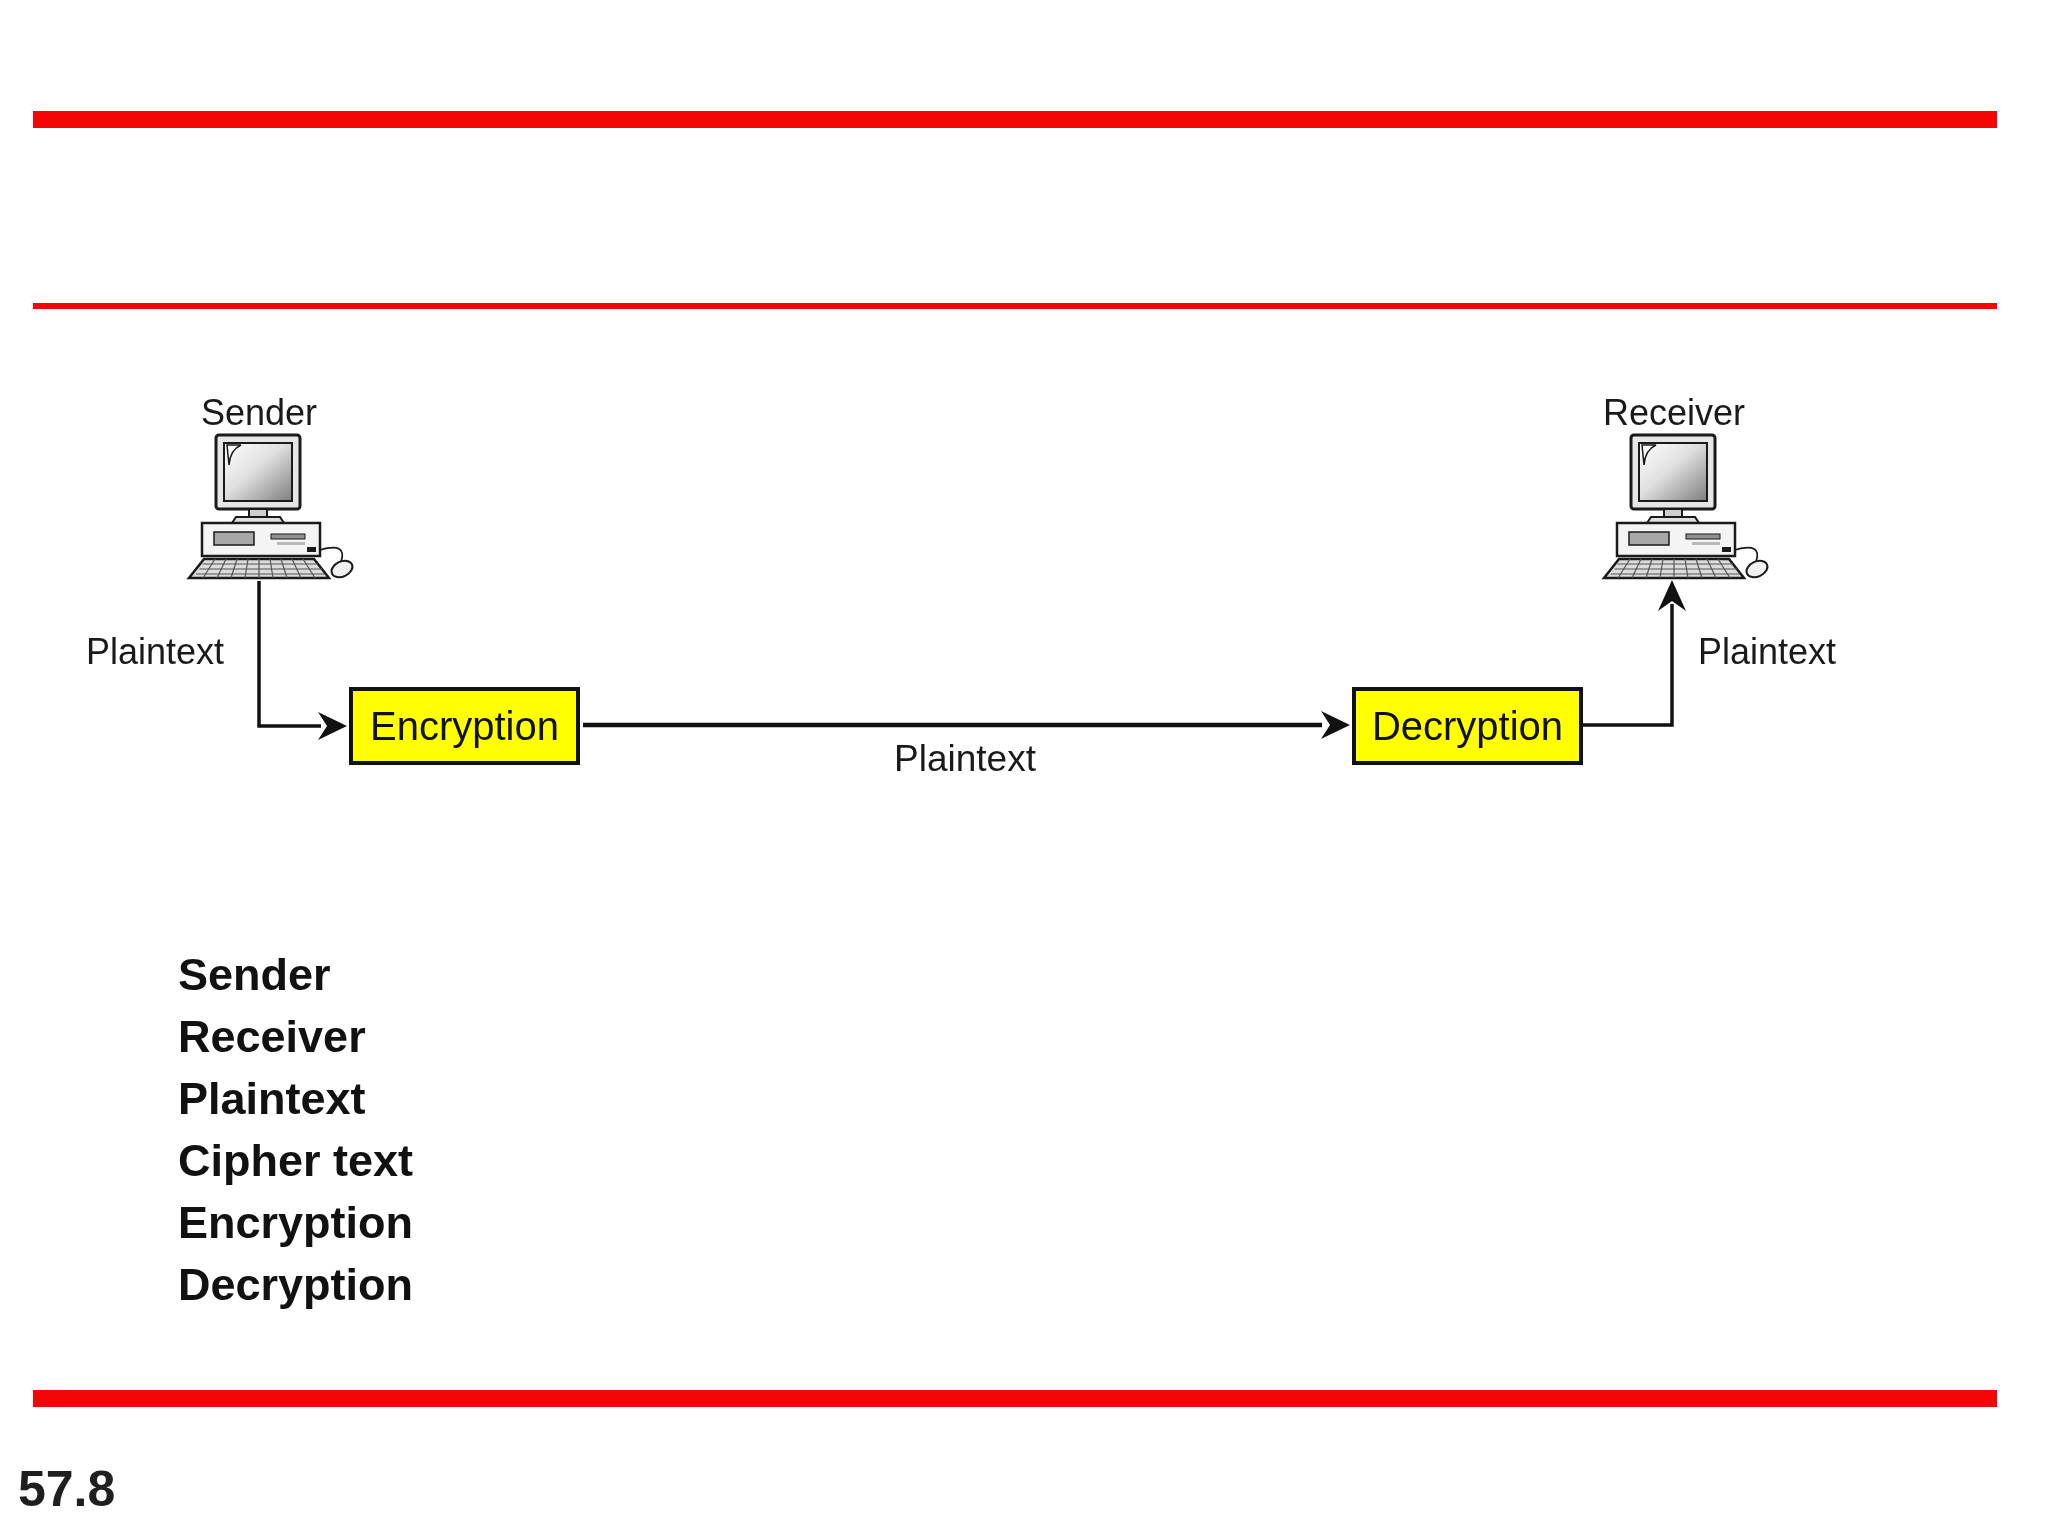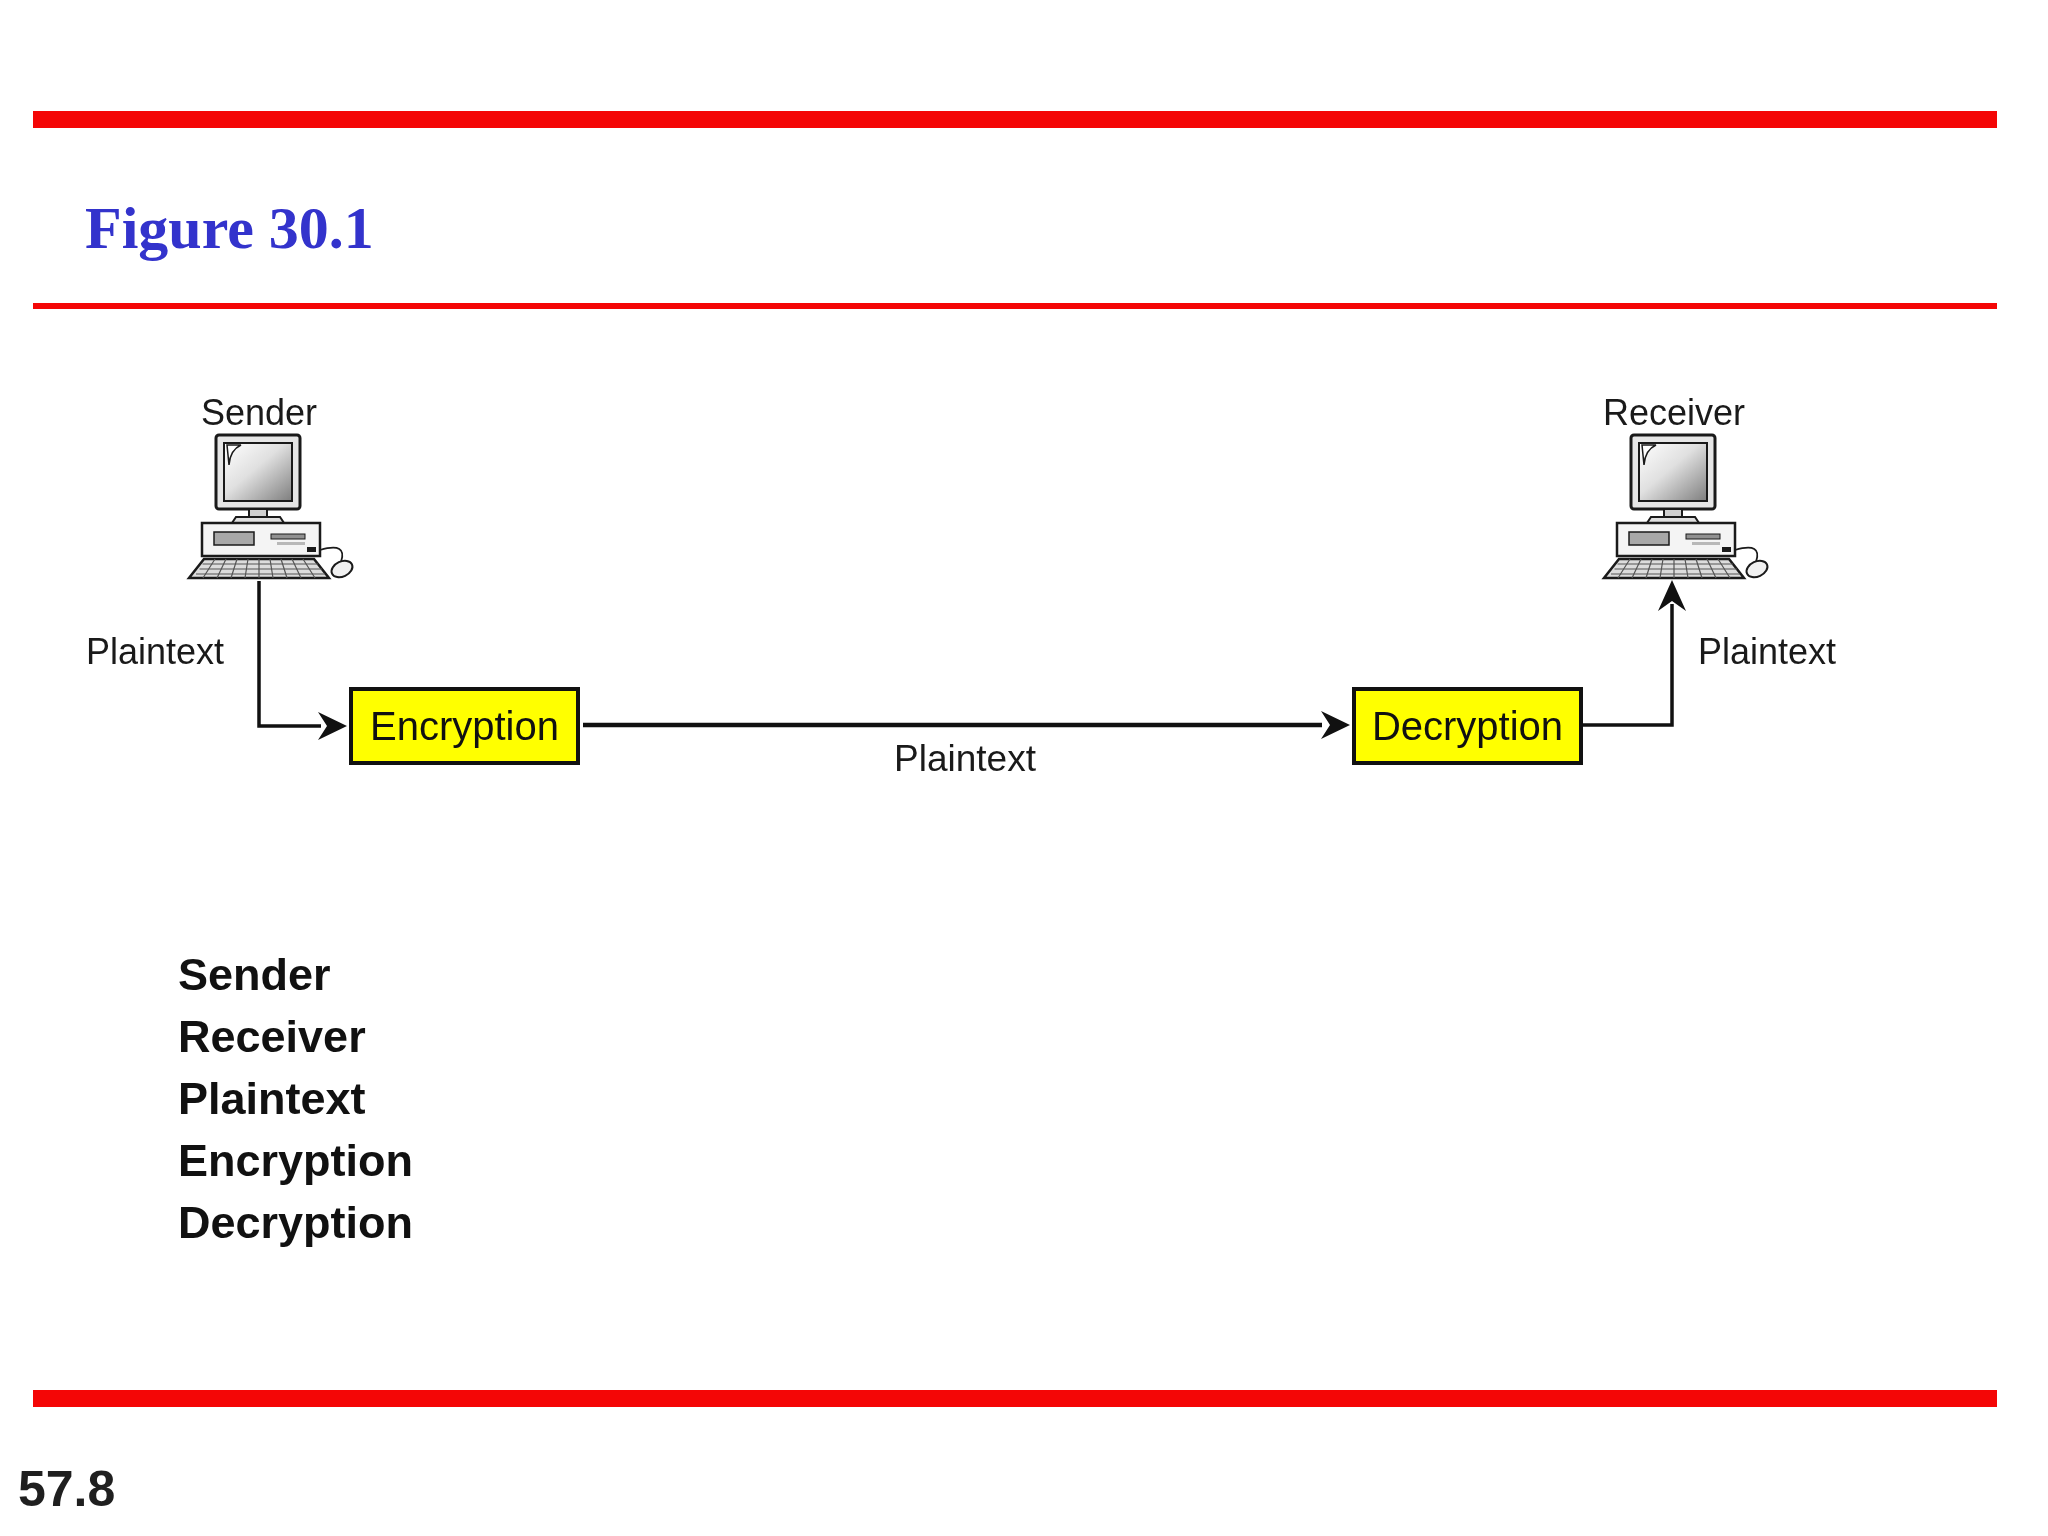--- a/index.html
+++ b/index.html
@@ -48,21 +48,20 @@
 
   
   .page-number{left:18px;top:1464px;font-size:50px;font-weight:bold;color:#1f1f1f;line-height:1;}
 </style>
 </head>
 <body>
 
 <div class="slide">
 
   <div class="abs bar top-bar"></div>
-  <div class="abs figure-label">Figure 30.1</div>
   <div class="abs bar title-underline"></div>
 
   <div class="abs diag-label sender-label">Sender</div>
   <div class="abs diag-label receiver-label">Receiver</div>
   <div class="abs diag-label plaintext-left">Plaintext</div>
   <div class="abs diag-label plaintext-right">Plaintext</div>
   <div class="abs diag-label ciphertext-label">Plaintext</div>
 
   <svg class="abs computer sender-computer" viewBox="0 0 190 150" xmlns="http://www.w3.org/2000/svg">
     <defs>
@@ -130,20 +129,21 @@
     <span>Encryption</span>
   </div>
   <div class="abs process-box decryption-box">
     <span>Decryption</span>
   </div>
 
   <div class="abs terms-list">
     <div class="term-item">Sender</div>
     <div class="term-item">Receiver</div>
     <div class="term-item">Plaintext</div>
+    <div class="term-item">Cipher text</div>
     <div class="term-item">Encryption</div>
     <div class="term-item">Decryption</div>
   </div>
 
   <div class="abs bar bottom-bar"></div>
   <div class="abs page-number">57.8</div>
 
 </div>
 
 </body></html>

